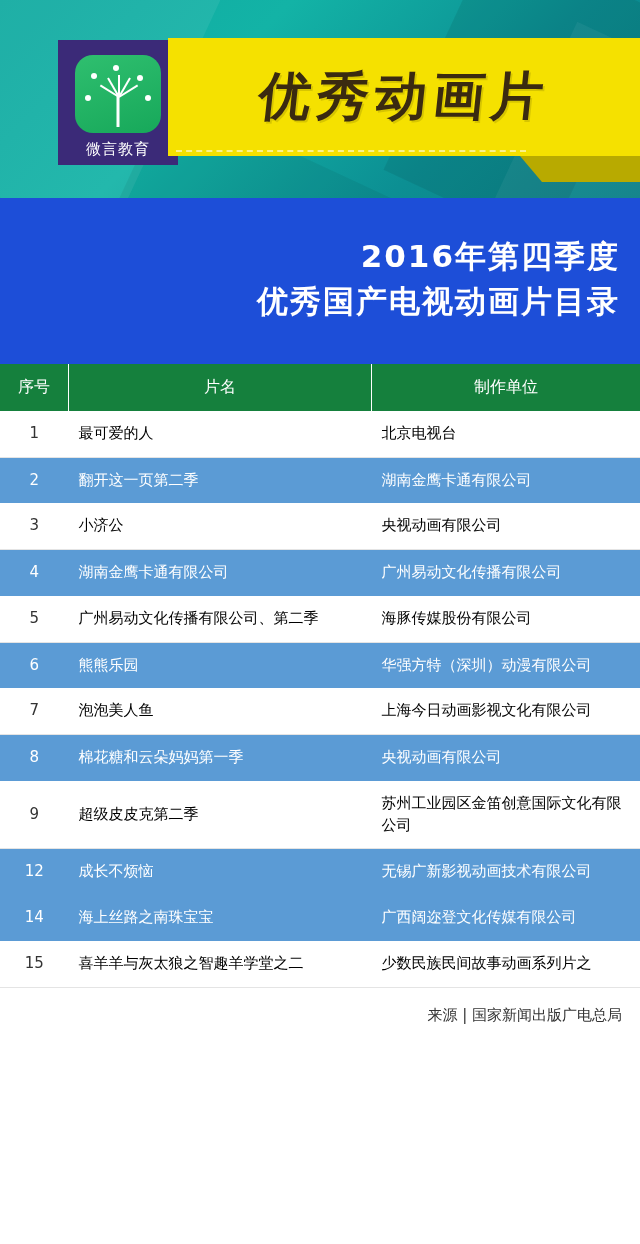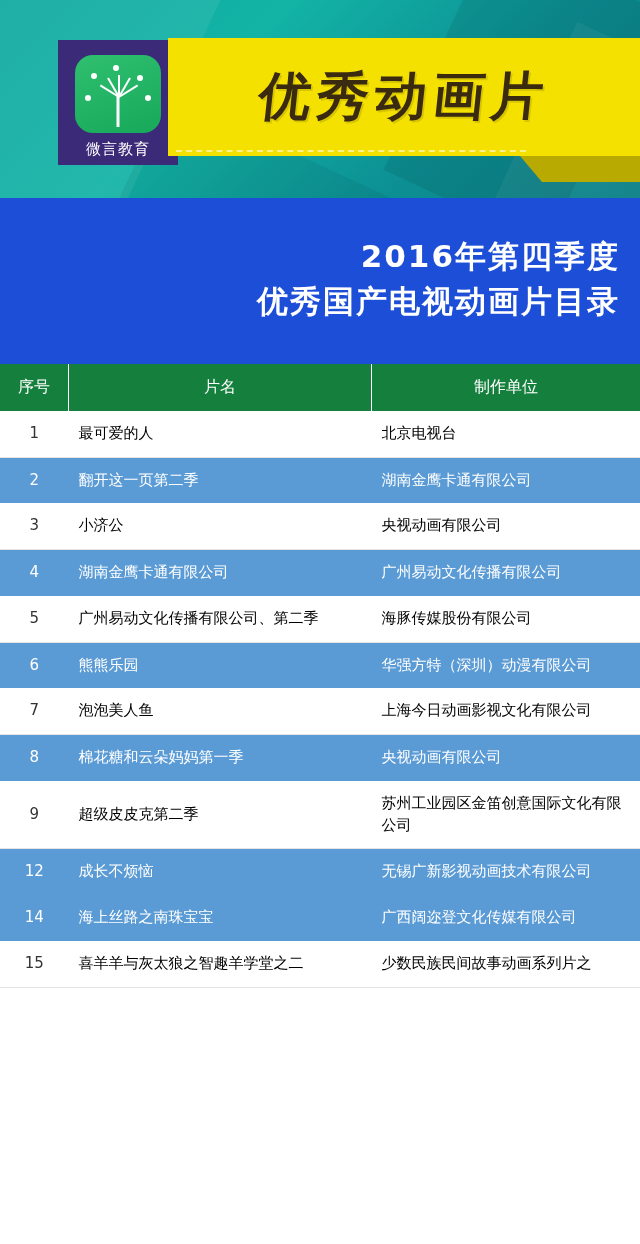--- a/index.html
+++ b/index.html
@@ -295,14 +295,15 @@
           <td class="unit">广西阔迩登文化传媒有限公司</td>
         </tr>
         <tr class="odd">
           <td class="idx">15</td>
           <td class="name">喜羊羊与灰太狼之智趣羊学堂之二</td>
           <td class="unit">少数民族民间故事动画系列片之</td>
         </tr>
       </tbody>
   </table>
 
+  <div class="footer">来源 | 国家新闻出版广电总局</div>
 
 </div>
 
 </body></html>

